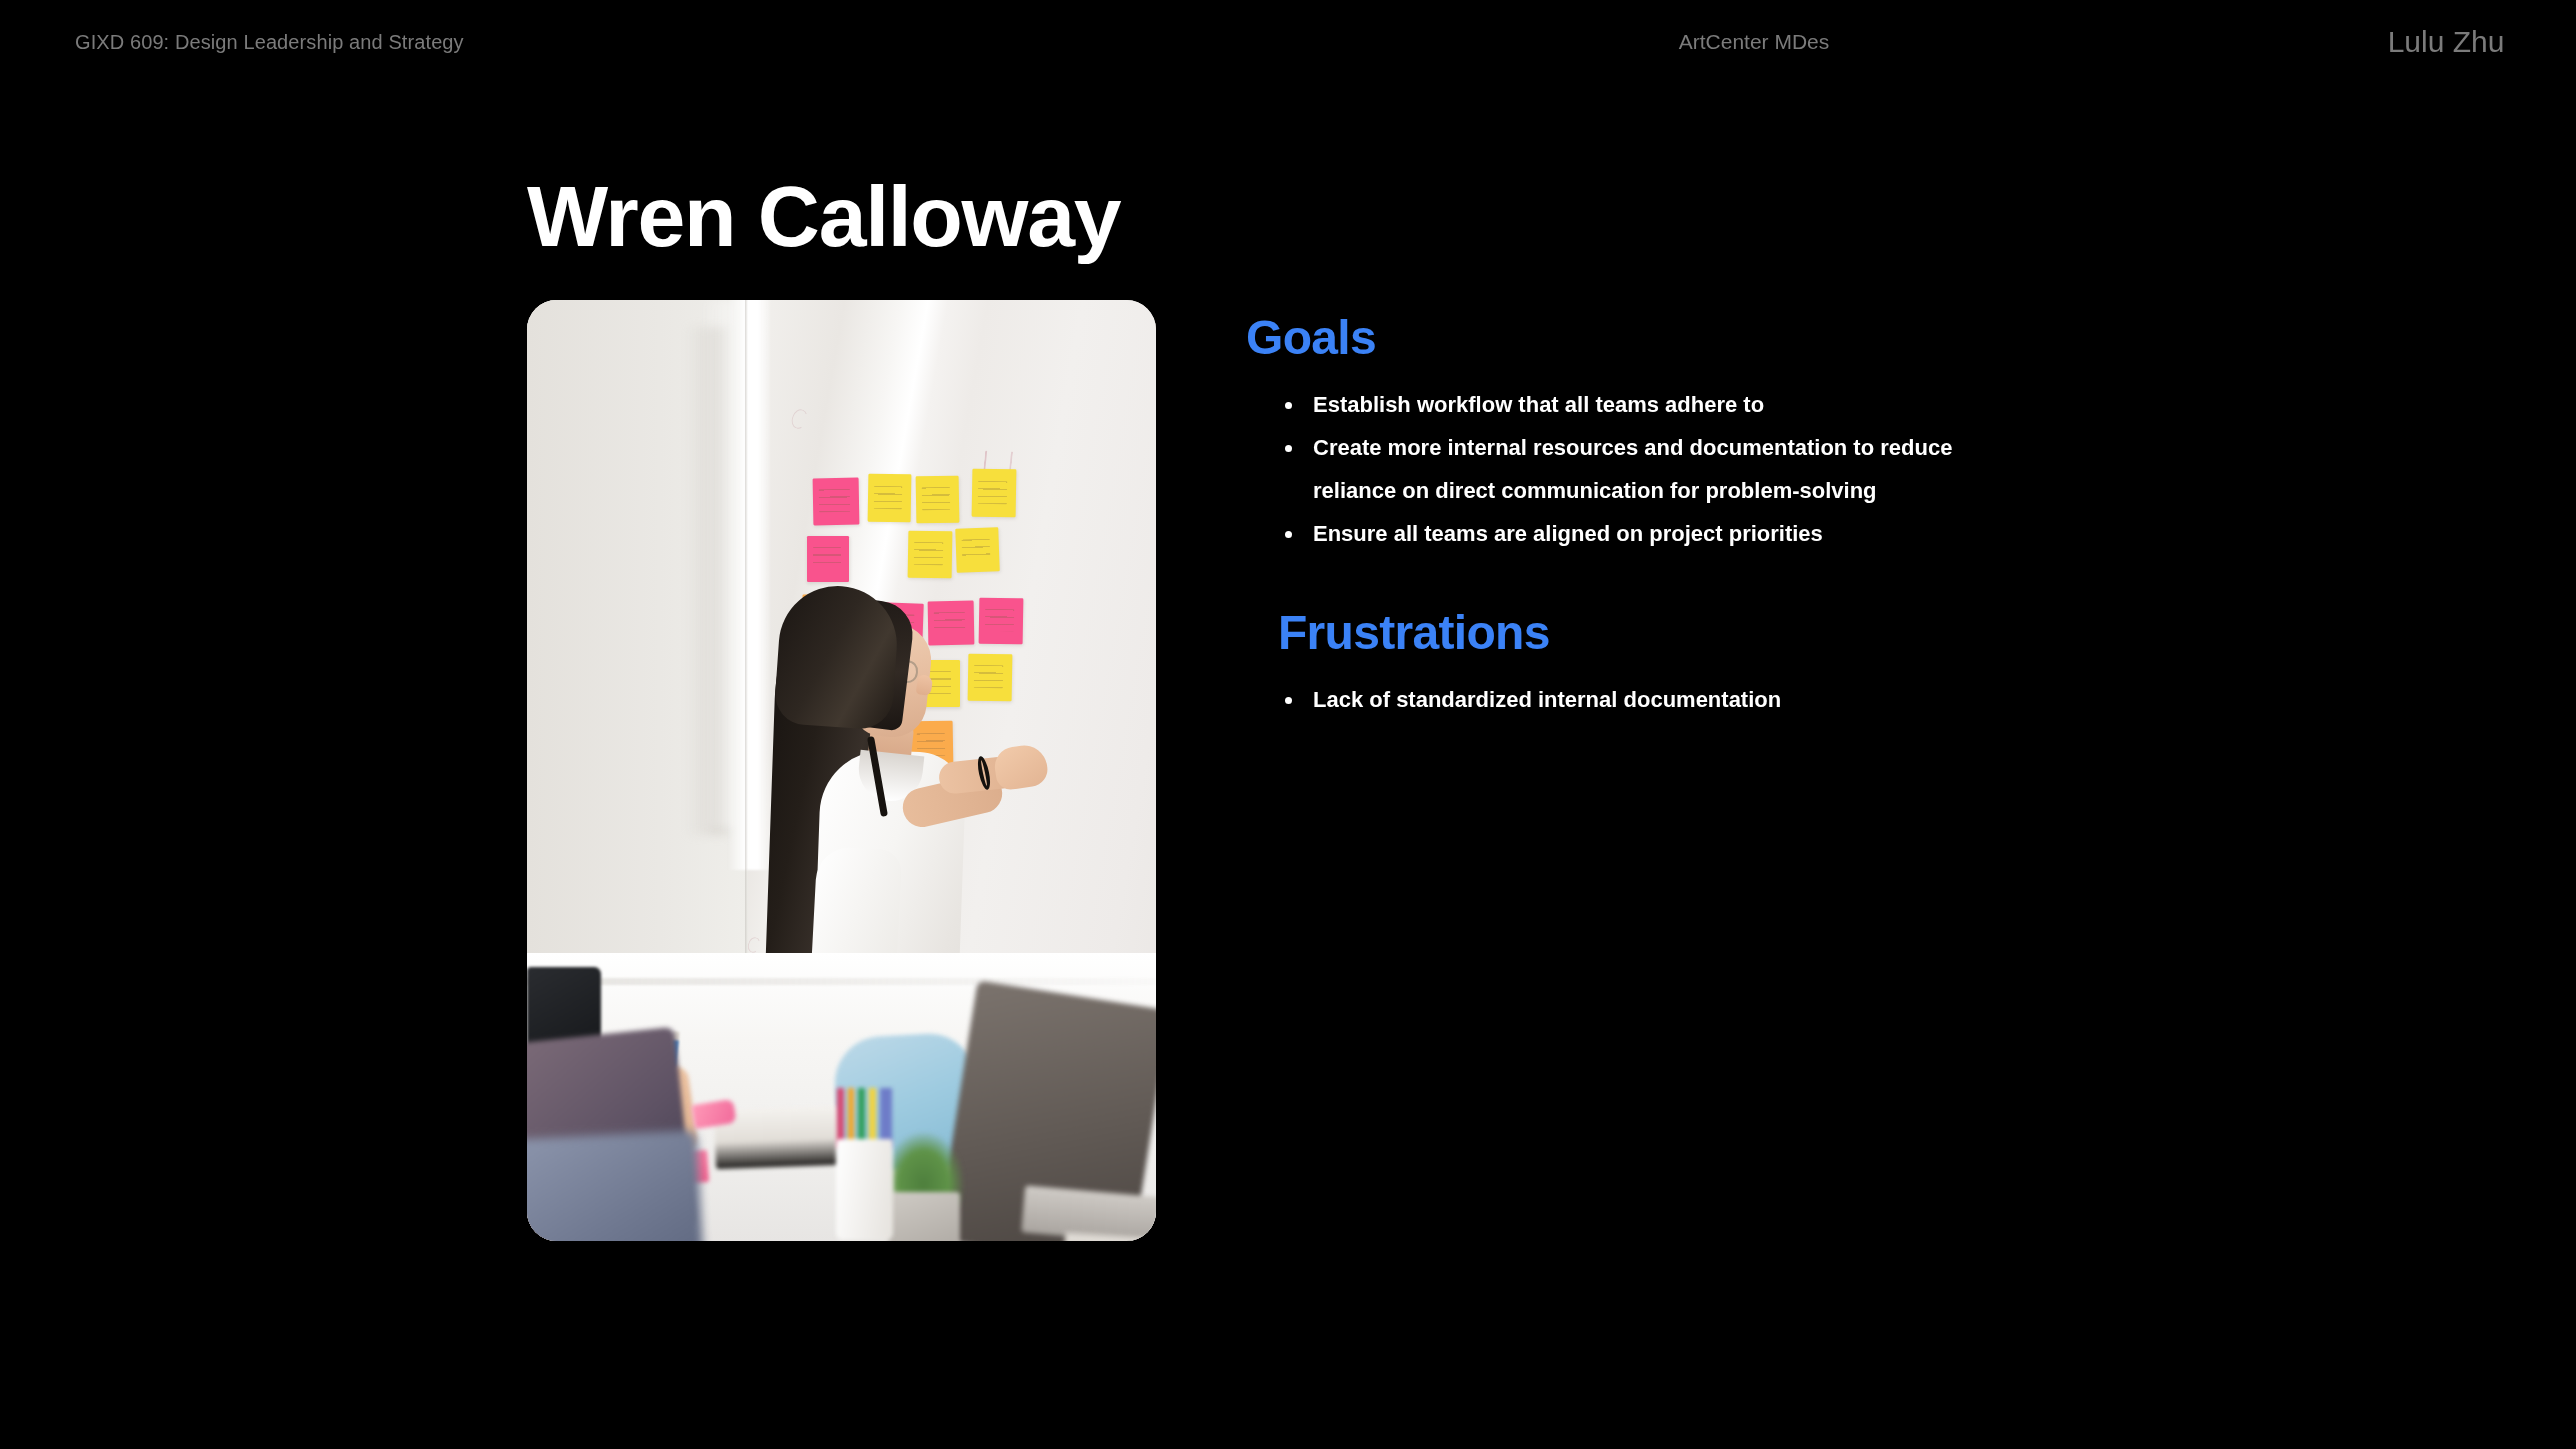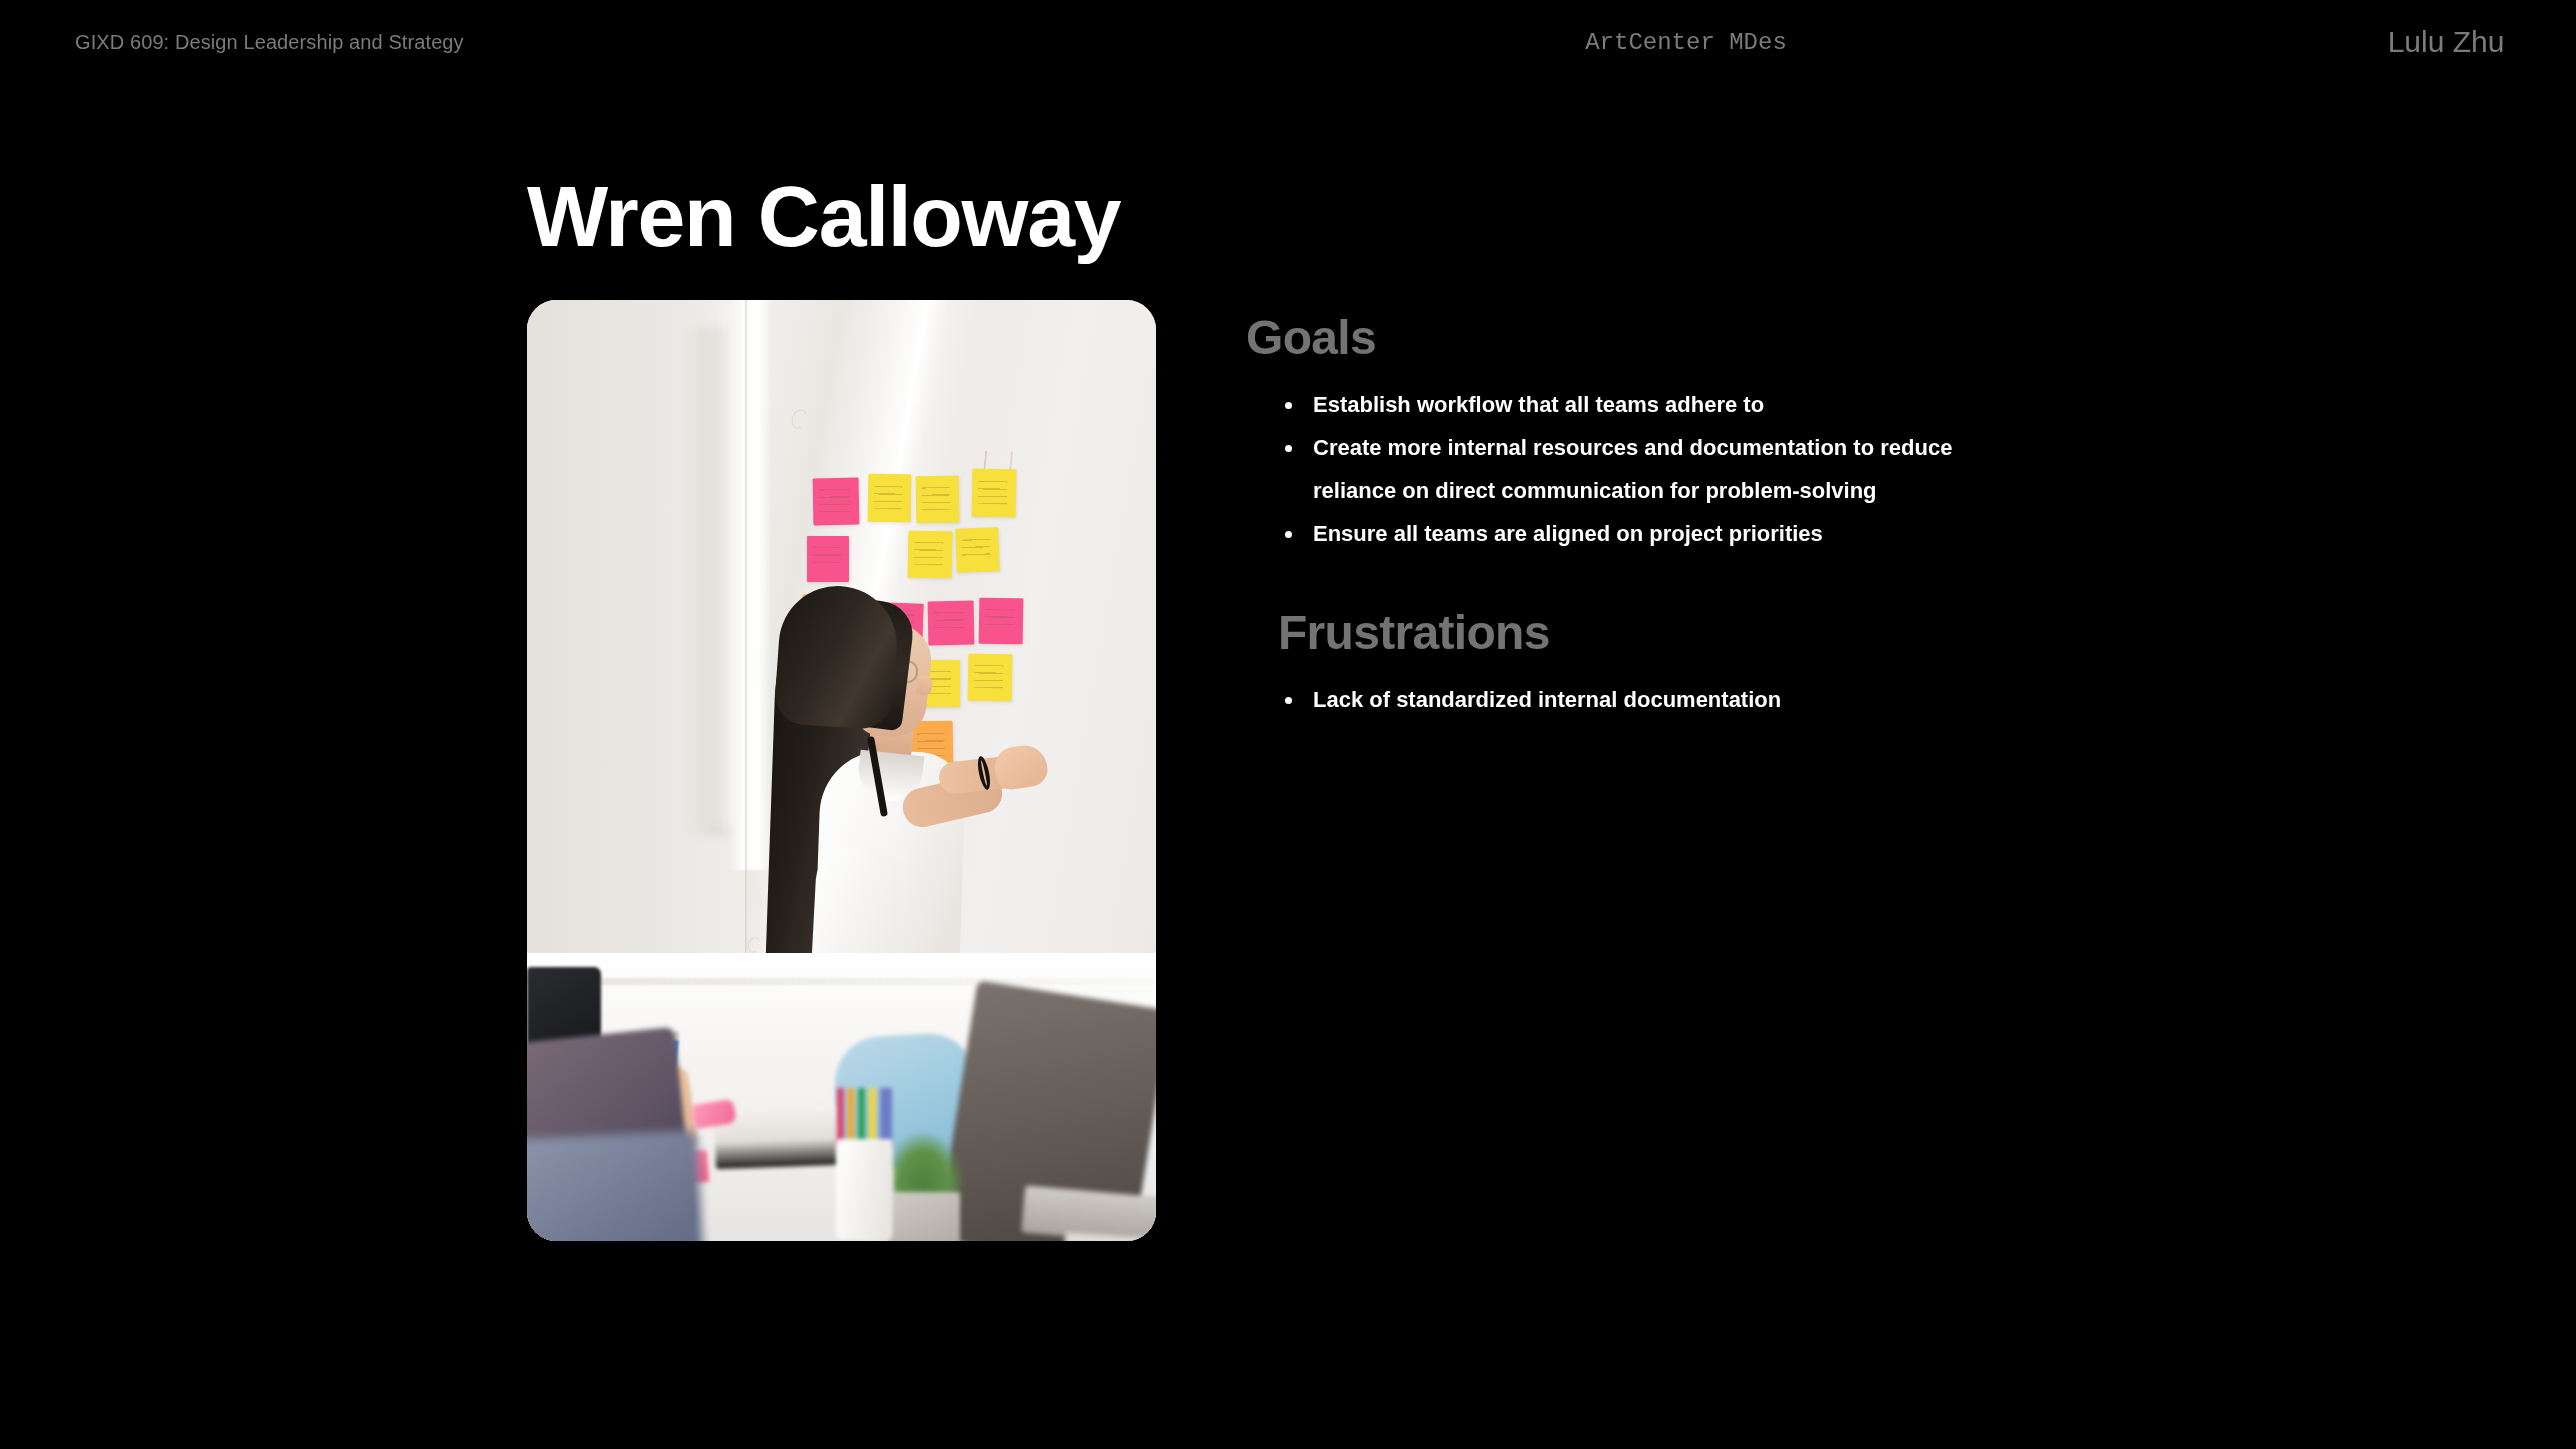--- a/index.html
+++ b/index.html
@@ -28,26 +28,25 @@
   .topbar-left {
     position:absolute;
     left:75px;
     font-size:20px;
     color:#7b7b7b;
     letter-spacing:0.1px;
     white-space:nowrap;
   }
   .topbar-center {
     position:absolute;
-    left:1686px;
+    left:1754px;
     transform:translateX(-50%);
-    font-size:24px;
+    font-size:21px;
     color:#7b7b7b;
     white-space:nowrap;
-    font-family:Liberation Mono, monospace;
   }
   .topbar-right {
     position:absolute;
     left:2446px;
     transform:translateX(-50%);
     font-size:30px;
     color:#7b7b7b;
     white-space:nowrap;
   }
 
@@ -450,21 +449,21 @@
     color:#ffffff;
   }
   .demographics .k { font-weight:bold; }
   .demographics .v { font-weight:normal; }
 
   .section-head {
     font-size:48px;
     font-weight:bold;
     letter-spacing:-0.7px;
     line-height:1;
-    color:#737373;
+    color:#3b82f6;
   }
   .sec-goals { margin-top:46px; }
   .sec-frustrations { margin-top:54px;margin-left:32px; }
 
   ul.bullets {
     margin-top:21px;
     padding-left:67px;
     list-style:none;
   }
   ul.bullets li {

